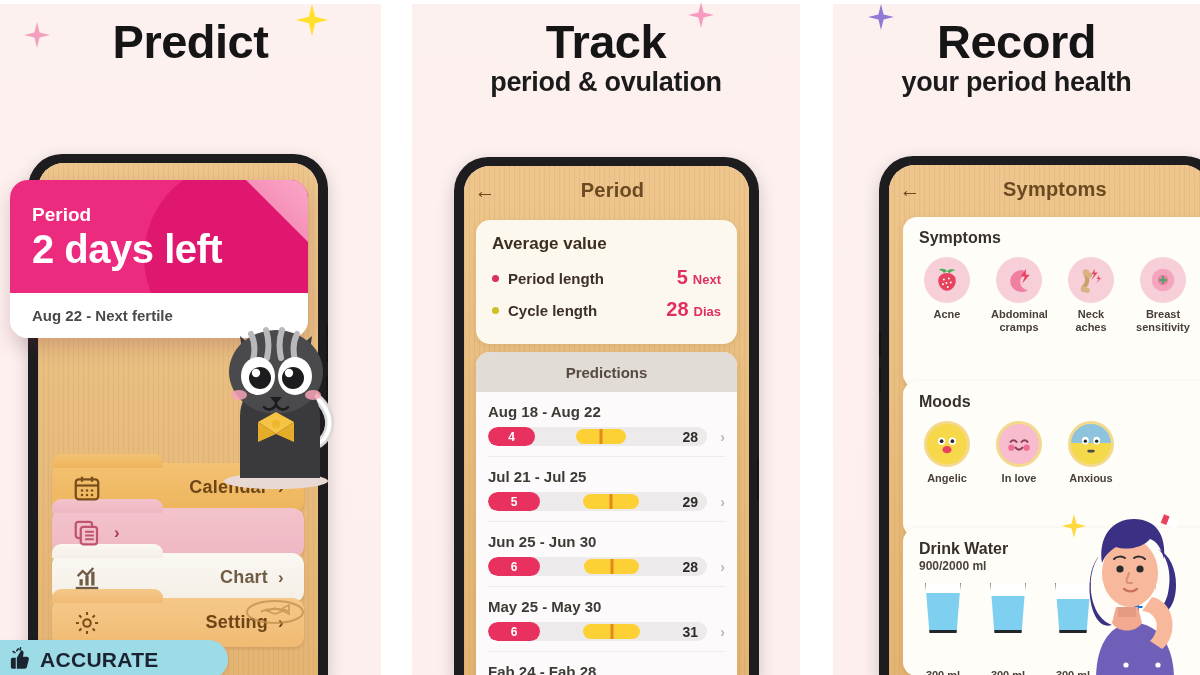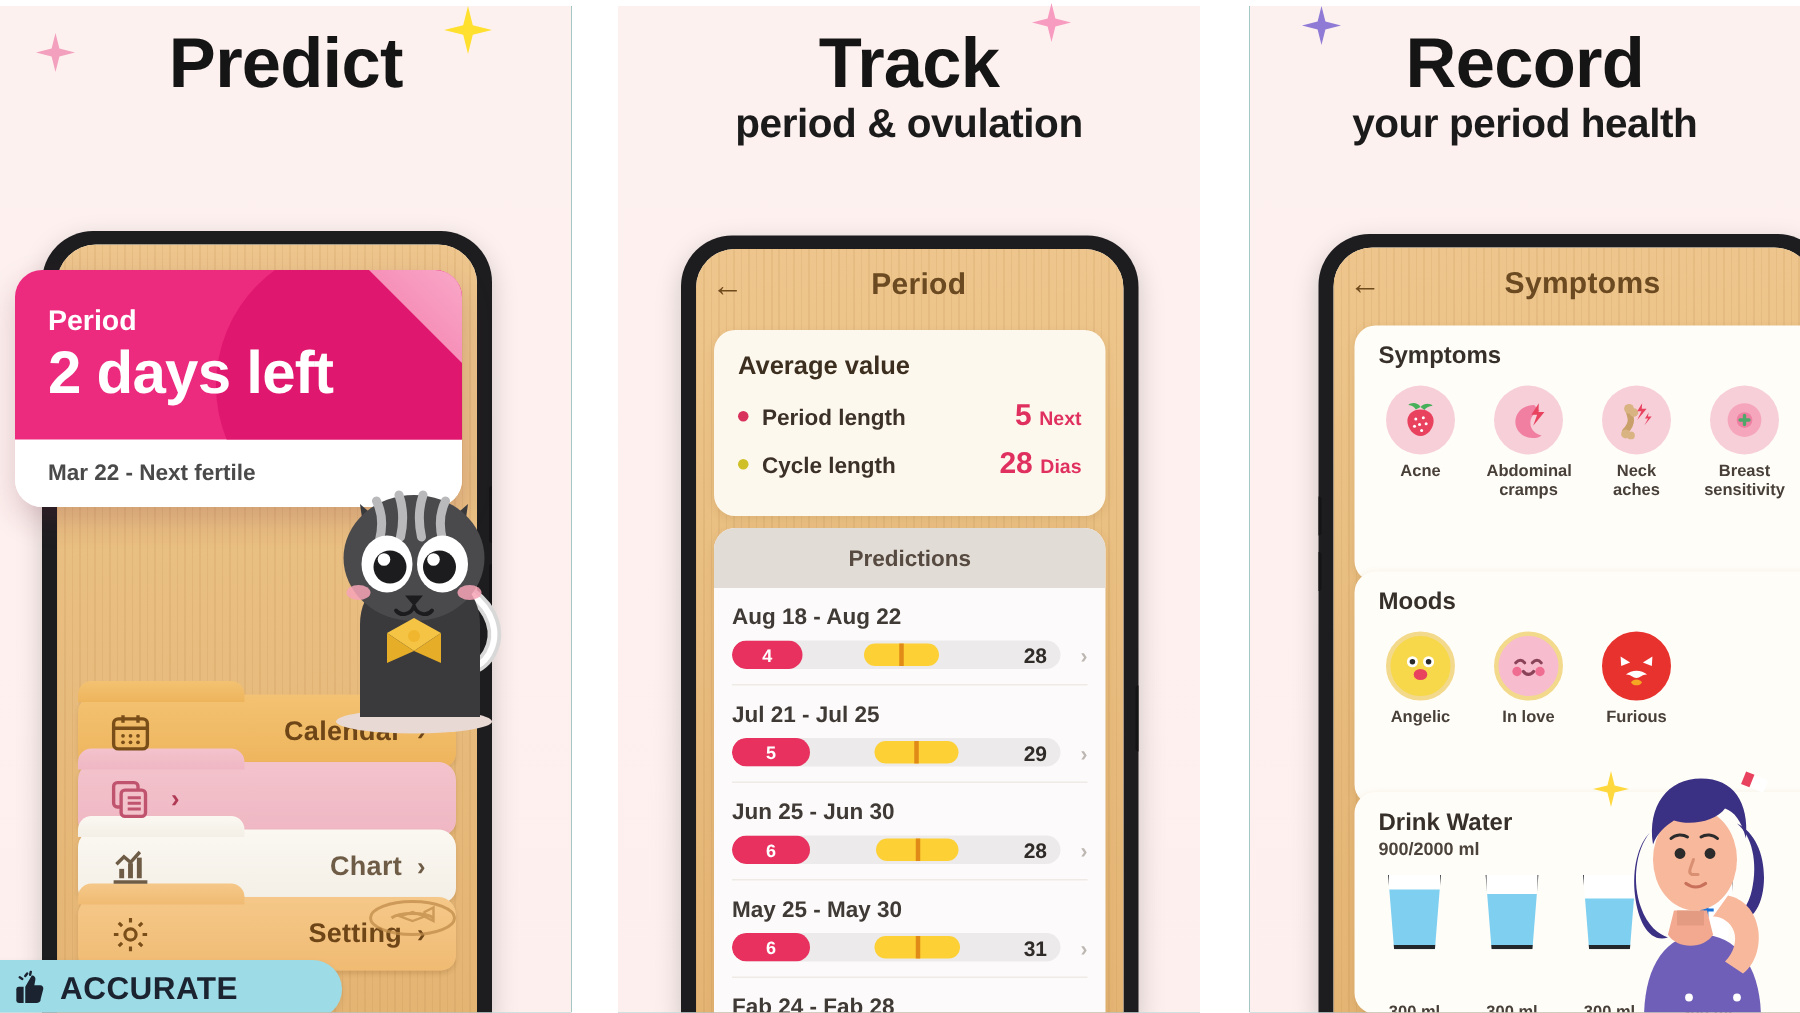--- a/index.html
+++ b/index.html
@@ -310,21 +310,21 @@
       <div class="sidebtn" style="right:-2px;top:222px;width:4px;height:60px;"></div>
     </div>
 
     <div class="period-card">
       <div class="pc-top">
         <div class="pc-blob"></div>
         <div class="pc-fold"></div>
         <div class="pc-label">Period</div>
         <div class="pc-big">2 days left</div>
       </div>
-      <div class="pc-foot">Mar 22 - Next fertile</div>
+      <div class="pc-foot">Aug 22 - Next fertile</div>
     </div>
 
     <svg class="cat" viewBox="0 0 150 190">
       <ellipse cx="80" cy="181" rx="52" ry="8" fill="#e8d9d4"></ellipse>
       <path d="M118 96c14 10 20 26 12 40-7 12-22 12-26 2" fill="none" stroke="#d8d8d8" stroke-width="9" stroke-linecap="round"></path>
       <path d="M118 96c14 10 20 26 12 40-7 12-22 12-26 2" fill="none" stroke="#fff" stroke-width="4" stroke-linecap="round"></path>
       <path d="M44 178V116c0-22 18-38 40-38s40 16 40 38v62z" fill="#3a3a3d"></path>
       <path d="M44 36l6 42 26-14z" fill="#3a3a3d"></path>
       <path d="M116 36l-6 42-26-14z" fill="#3a3a3d"></path>
       <path d="M50 46l4 26 16-9z" fill="#f6a3b6"></path>
@@ -560,32 +560,33 @@
                 <svg width="34" height="34" viewBox="0 0 24 24">
                   <path d="M6 10.5c1.4-1.6 3-1.6 4.2 0M13.8 10.5c1.4-1.6 3-1.6 4.2 0" stroke="#8a4358" stroke-width="1.4" fill="none" stroke-linecap="round"></path>
                   <circle cx="6.6" cy="14.6" r="2.2" fill="#ef6d90"></circle>
                     <circle cx="17.4" cy="14.6" r="2.2" fill="#ef6d90"></circle>
                   <path d="M9.6 14.6c1.4 1.8 3.4 1.8 4.8 0" stroke="#8a4358" stroke-width="1.5" fill="none" stroke-linecap="round"></path>
                 </svg>
               </div>
               <div class="cap">In love</div>
             </div>
 
-
             <div class="chip mood">
-              <div class="circ" style="background:#e8322e;border-color:#e8322e;">
+              <div class="circ" style="background:linear-gradient(180deg,#8ec3dd 0%,#8ec3dd 48%,#f4d94b 48%);">
                 <svg width="34" height="34" viewBox="0 0 24 24">
-                  <path d="M4.5 7.5L9 10.4 4.8 12z" fill="#fff"></path>
-                    <path d="M19.5 7.5L15 10.4l4.2 1.6z" fill="#fff"></path>
-                  <path d="M7 16c2.6-2.4 7.4-2.4 10 0-2.2-.2-3.2 1.6-5 1.6S9.2 15.8 7 16z" fill="#fff"></path>
-                  <path d="M9.4 19.6c1.2-1.6 3.9-1.6 5.2 0-1 2-4.2 2-5.2 0z" fill="#f5a623"></path>
+                  <ellipse cx="8" cy="9.6" rx="2.4" ry="2.8" fill="#fff"></ellipse>
+                    <ellipse cx="16" cy="9.6" rx="2.4" ry="2.8" fill="#fff"></ellipse>
+                  <circle cx="8" cy="10" r="1.2" fill="#2b2b2b"></circle>
+                    <circle cx="16" cy="10" r="1.2" fill="#2b2b2b"></circle>
+                  <rect x="9.4" y="16" width="5.2" height="2" rx="1" fill="#4b4b4b"></rect>
                 </svg>
               </div>
-              <div class="cap">Furious</div>
-            </div>
+              <div class="cap">Anxious</div>
+            </div>
+
 
           </div>
         </div>
 
         <div class="sec" style="top:363px;height:124px;">
           <div class="water-head">Drink Water</div>
           <div class="water-sub">900/2000 ml</div>
           <div class="glasses">
 
             <div class="gl">

